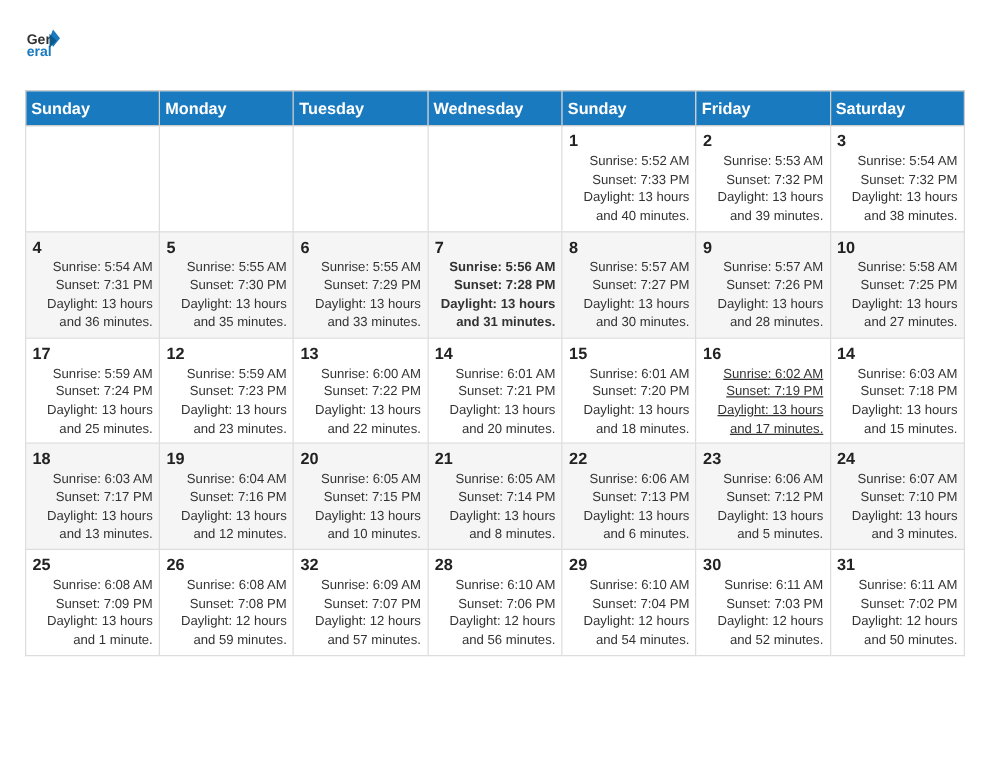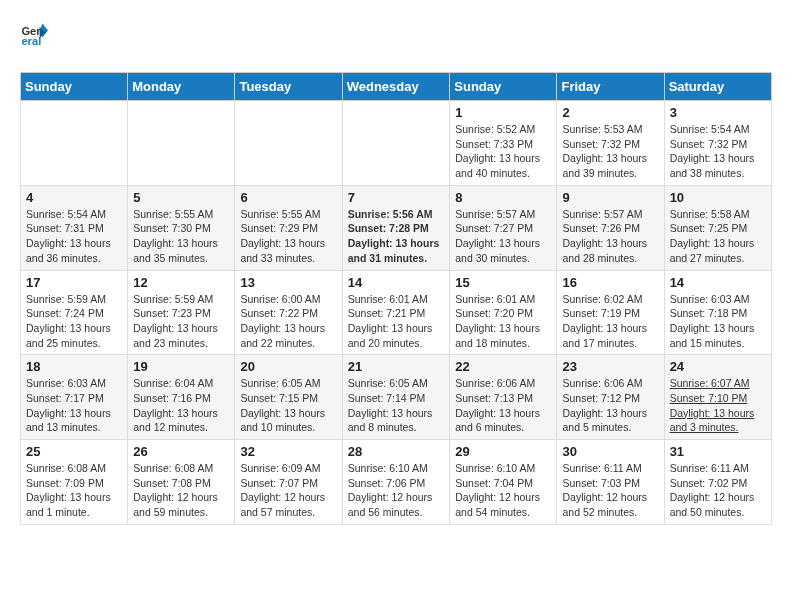--- a/index.html
+++ b/index.html
@@ -67,20 +67,21 @@
       font-size: 13px;
       font-weight: bold;
       color: #222;
       display: block;
       margin-bottom: 2px;
     }
     .day-info {
       color: #333;
       font-size: 10.5px;
       line-height: 1.4;
+      text-align: right;
     }
     .empty-cell {
       background: #fff !important;
     }
   </style>
 </head>
 <body>
 
 <div class="header">
   <div class="logo">
@@ -219,21 +220,21 @@
         </td>
         <td>
           <span class="day-num">15</span>
           <div class="day-info" style="white-space: pre-line;">Sunrise: 6:01 AM
 Sunset: 7:20 PM
 Daylight: 13 hours
 and 18 minutes.</div>
         </td>
         <td>
           <span class="day-num">16</span>
-          <div class="day-info" style="white-space: pre-line;">Sunrise: 6:02 AM
+          <div class="day-info" style="white-space: pre-line; text-decoration: underline;">Sunrise: 6:02 AM
 Sunset: 7:19 PM
 Daylight: 13 hours
 and 17 minutes.</div>
         </td>
         <td>
           <span class="day-num">14</span>
           <div class="day-info" style="white-space: pre-line;">Sunrise: 6:03 AM
 Sunset: 7:18 PM
 Daylight: 13 hours
 and 15 minutes.</div>
@@ -277,21 +278,21 @@
         </td>
         <td>
           <span class="day-num">23</span>
           <div class="day-info" style="white-space: pre-line;">Sunrise: 6:06 AM
 Sunset: 7:12 PM
 Daylight: 13 hours
 and 5 minutes.</div>
         </td>
         <td>
           <span class="day-num">24</span>
-          <div class="day-info" style="white-space: pre-line; text-decoration: underline;">Sunrise: 6:07 AM
+          <div class="day-info" style="white-space: pre-line;">Sunrise: 6:07 AM
 Sunset: 7:10 PM
 Daylight: 13 hours
 and 3 minutes.</div>
         </td>
       </tr>
       <tr>
         <td>
           <span class="day-num">25</span>
           <div class="day-info" style="white-space: pre-line;">Sunrise: 6:08 AM
 Sunset: 7:09 PM

